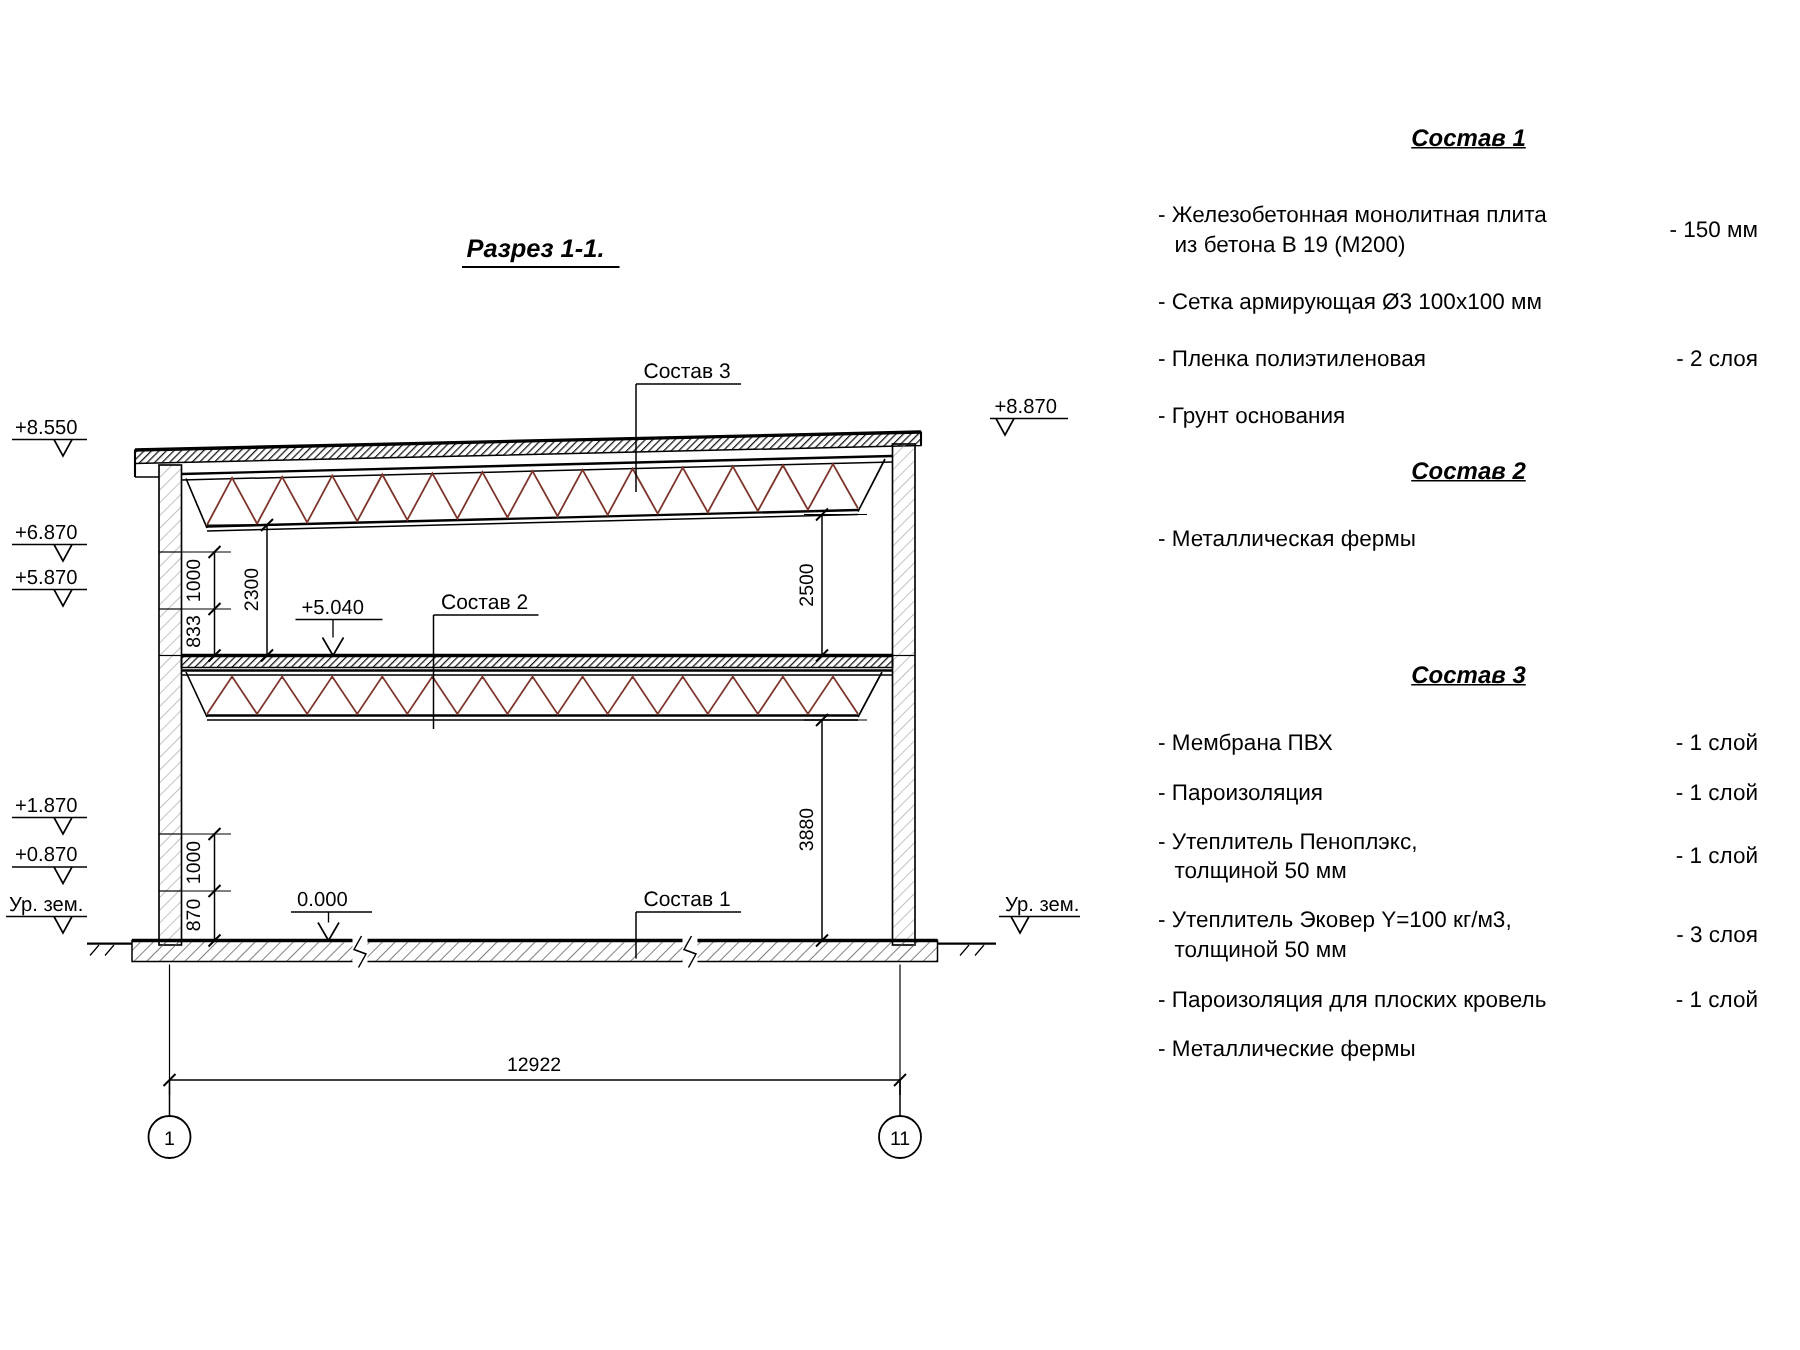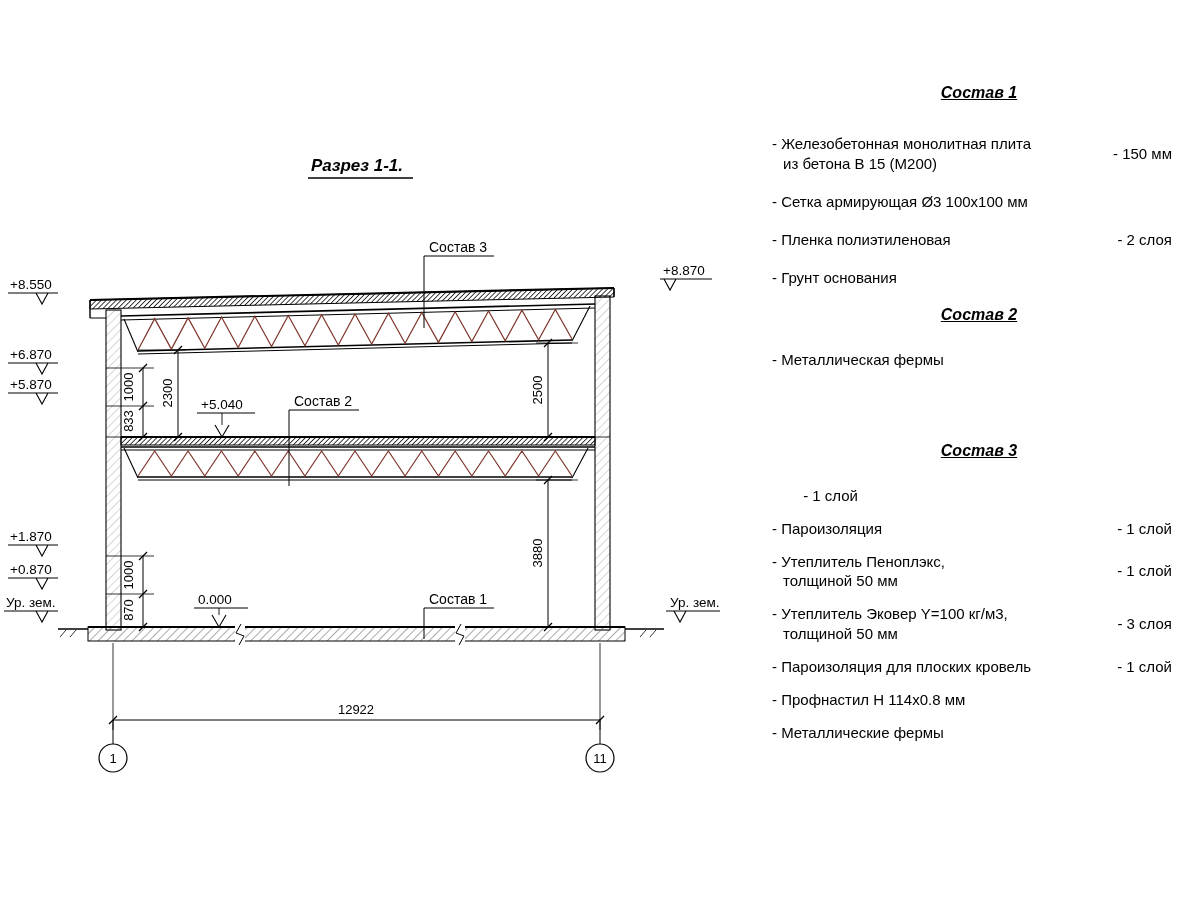--- a/index.html
+++ b/index.html
@@ -243,21 +243,21 @@
     </g>
   </g>
 </svg>
 
 <div class="spec-panel">
 
   <div class="spec-section s1">
     <div class="spec-heading h1m">Состав 1</div>
     <div class="spec-item">
       <div class="spec-text">- Железобетонная  монолитная плита
-из бетона В 15 (М200)</div>
+из бетона В 19 (М200)</div>
       <div class="spec-value">- 150 мм</div>
     </div>
     <div class="spec-item">
       <div class="spec-text">- Сетка армирующая Ø3 100х100 мм</div>
       <div class="spec-value"></div>
     </div>
     <div class="spec-item">
       <div class="spec-text">- Пленка полиэтиленовая</div>
       <div class="spec-value">- 2 слоя</div>
     </div>
@@ -271,20 +271,21 @@
     <div class="spec-heading h2m">Состав 2</div>
     <div class="spec-item">
       <div class="spec-text">- Металлическая фермы</div>
       <div class="spec-value"></div>
     </div>
   </div>
 
   <div class="spec-section s3">
     <div class="spec-heading h3m">Состав 3</div>
     <div class="spec-item">
+      <div class="spec-text">- Мембрана ПВХ</div>
       <div class="spec-value">- 1 слой</div>
     </div>
     <div class="spec-item">
       <div class="spec-text">- Пароизоляция</div>
       <div class="spec-value">- 1 слой</div>
     </div>
     <div class="spec-item">
       <div class="spec-text">- Утеплитель Пеноплэкс,
 толщиной 50 мм</div>
       <div class="spec-value">- 1 слой</div>
@@ -292,23 +293,19 @@
     <div class="spec-item">
       <div class="spec-text">- Утеплитель Эковер Y=100 кг/м3,
 толщиной 50 мм</div>
       <div class="spec-value">- 3 слоя</div>
     </div>
     <div class="spec-item">
       <div class="spec-text">- Пароизоляция для плоских кровель</div>
       <div class="spec-value">- 1 слой</div>
     </div>
     <div class="spec-item">
-      <div class="spec-text">- Профнастил Н 114х0.8 мм</div>
-      <div class="spec-value"></div>
-    </div>
-    <div class="spec-item">
       <div class="spec-text">- Металлические фермы</div>
       <div class="spec-value"></div>
     </div>
   </div>
 
 </div>
 </div>
 
 </body></html>

